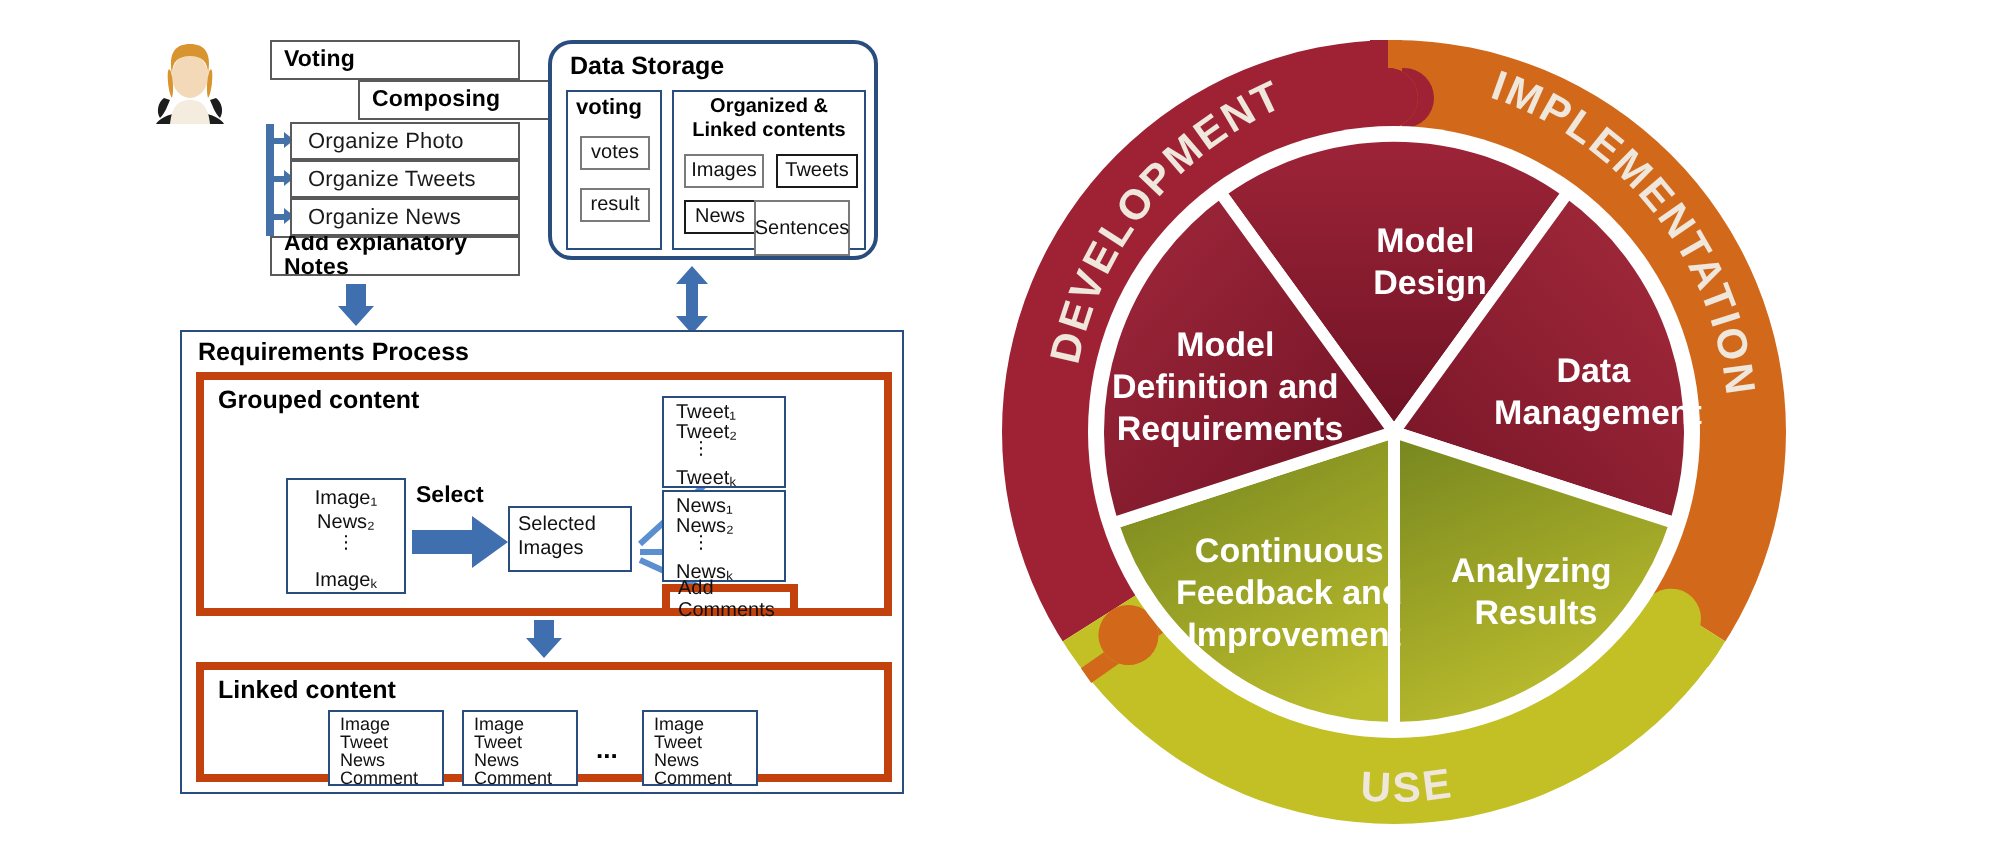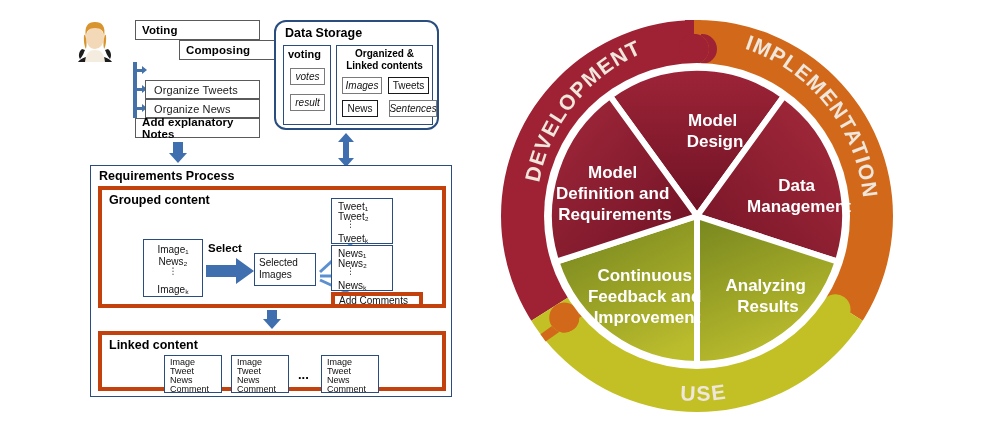--- a/index.html
+++ b/index.html
@@ -86,21 +86,20 @@
     border: 1.5px solid #2a4d80;
     background: #ffffff;
   }
   .panel-sq-thin {
     border: 4px solid #c2410c;
     background: #ffffff;
   }
   .panel-grey {
     border: 1px solid #7a7a7a;
     background: #ffffff;
-    font-style: italic;
   }
 
   .hdr-bold {
     font-size: 12.5px;
     font-weight: bold;
     color: #000;
   }
   .lbl {
     font-size: 10px;
     color: #111;
@@ -179,20 +178,23 @@
   </div>
 
   <div class="connector-vert" style="left:133px; top:62px; width:4px; height:56px;"></div>
   <div class="connector-horiz" style="left:133px; top:69px; width:10px;"></div>
   <div class="conn-arrow" style="left:142px; top:66px;"></div>
   <div class="connector-horiz" style="left:133px; top:88px; width:10px;"></div>
   <div class="conn-arrow" style="left:142px; top:85px;"></div>
   <div class="connector-horiz" style="left:133px; top:107px; width:10px;"></div>
   <div class="conn-arrow" style="left:142px; top:104px;"></div>
 
+  <div class="box menu-row sub" style="left:145px; top:61px; width:115px; height:19px;">
+    <span>Organize Photo</span>
+  </div>
   <div class="box menu-row sub" style="left:145px; top:80px; width:115px; height:19px;">
     <span>Organize Tweets</span>
   </div>
   <div class="box menu-row" style="left:135px; top:118px; width:125px; height:20px;">
     <span>Add explanatory Notes</span>
   </div>
   <div class="box menu-row sub" style="left:145px; top:99px; width:115px; height:19px;">
     <span>Organize News</span>
   </div>
 
@@ -219,21 +221,21 @@
       <div style="position:absolute; left:0; top:14px; width:100%; text-align:center; font-size:10px; font-weight:bold; color:#000;">Linked contents</div>
       <div class="box panel-grey centered" style="left:5px; top:31px; width:40px; height:17px;">
         <span class="lbl">Images</span>
       </div>
       <div class="box centered" style="left:51px; top:31px; width:41px; height:17px; border:1.5px solid #1a1a1a;">
         <span class="lbl">Tweets</span>
       </div>
       <div class="box centered" style="left:5px; top:54px; width:36px; height:17px; border:1.5px solid #1a1a1a;">
         <span class="lbl">News</span>
       </div>
-      <div class="box panel-grey centered" style="left:52px; top:54px; width:48px; height:17px;">
+      <div class="box panel-grey centered" style="left:40px; top:54px; width:48px; height:28px;">
         <span class="lbl">Sentences</span>
       </div>
     </div>
   </div>
 
   <svg style="position:absolute; left:335px; top:133px; width:22px; height:34px;" viewBox="0 0 22 34">
     <polygon points="11,0 19,9 14,9 14,25 19,25 11,34 3,25 8,25 8,9 3,9" fill="#3f6fae"></polygon>
   </svg>
 
   <div class="box panel-sq" style="left:90px; top:165px; width:362px; height:232px;">
@@ -276,21 +278,21 @@
         <div style="position:absolute; left:6px; top:32px;" class="lbl">Tweetₖ</div>
       </div>
 
       <div class="box panel-sq" style="left:229px; top:55px; width:62px; height:46px;">
         <div style="position:absolute; left:6px; top:2px;" class="lbl">News₁</div>
         <div style="position:absolute; left:6px; top:12px;" class="lbl">News₂</div>
         <div style="position:absolute; left:14px; top:20px; font-size:9px;">⋮</div>
         <div style="position:absolute; left:6px; top:32px;" class="lbl">Newsₖ</div>
       </div>
 
-      <div class="box panel-sq-thin" style="left:229px; top:102px; width:92px; height:16px; display:flex; align-items:center; padding-left:4px;">
+      <div class="box panel-sq-thin" style="left:229px; top:102px; width:68px; height:16px; display:flex; align-items:center; padding-left:4px;">
         <span class="lbl">Add Comments</span>
       </div>
     </div>
 
     <div class="arrow-down" style="left:170px; top:144px; width:22px; height:20px;">
       <div class="shaft" style="left:6px; top:0; width:10px; height:10px;"></div>
       <div class="head" style="left:2px; top:9px;"></div>
     </div>
 
     <div class="box panel-sq-thin" style="left:7px; top:165px; width:348px; height:60px;">

